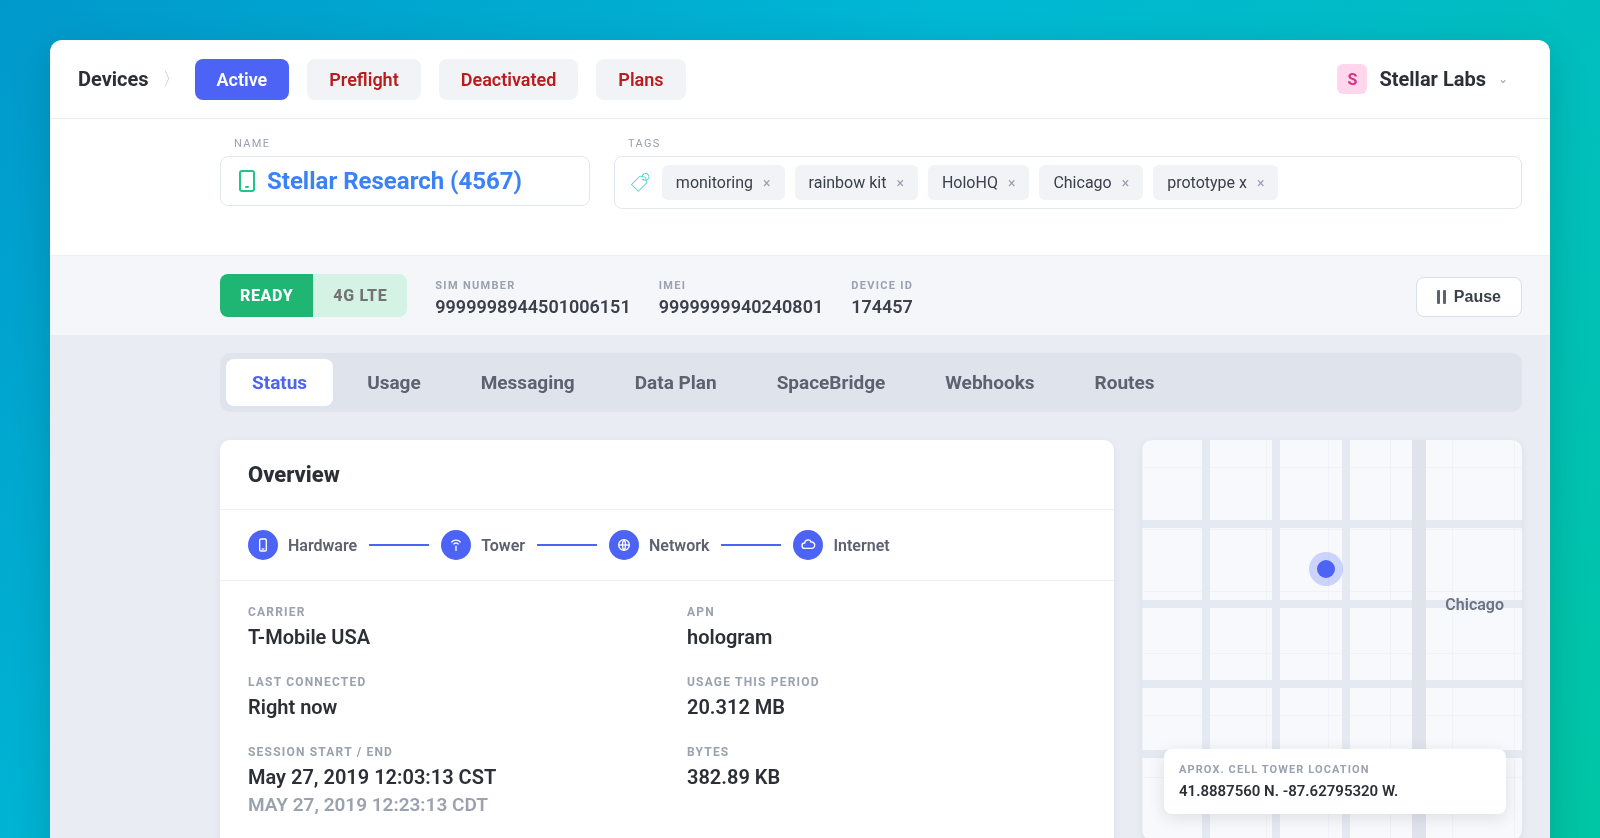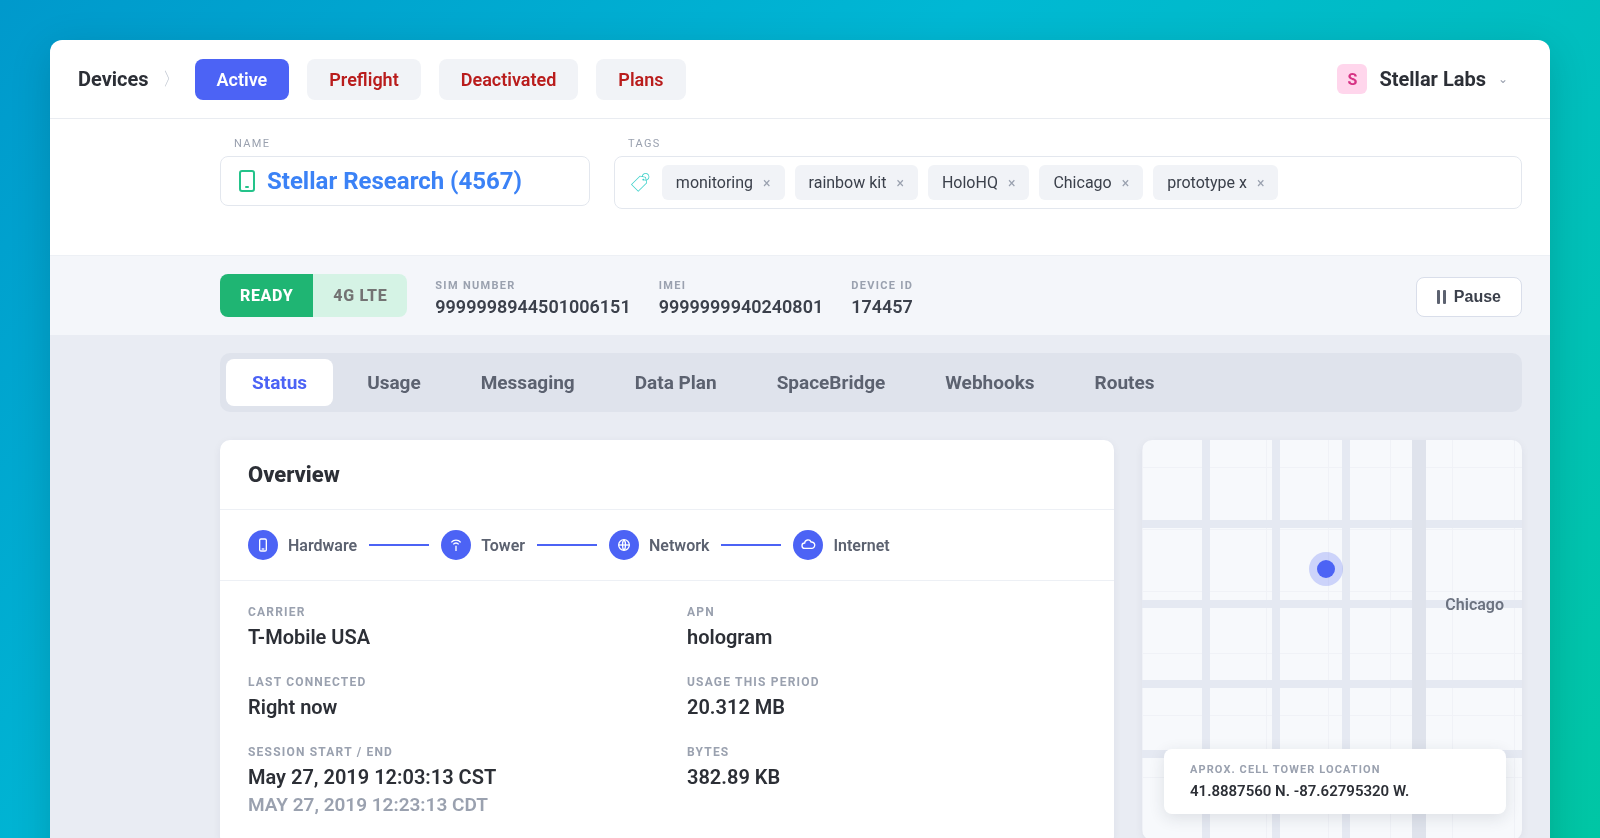--- a/index.html
+++ b/index.html
@@ -183,21 +183,21 @@
     position:absolute; width:18px; height:18px; border-radius:50%;
     background:#4c63f5; box-shadow: 0 0 0 8px rgba(76,99,245,0.25);
     top: 120px; left: 175px;
   }
   .map-city {
     position:absolute; font-size:16px; font-weight:600; color:#6b7280;
     top: 155px; right: 18px;
   }
   .map-badge {
     position:absolute; bottom: 26px; left: 22px; right: 16px;
-    background:#fff; border-radius:8px; padding: 14px 26px;
+    background:#fff; border-radius:8px; padding: 14px 15px;
     box-shadow: 0 4px 16px rgba(30,40,60,0.12);
   }
   .map-badge-title { font-size:11px; letter-spacing:0.1em; font-weight:700; color:#9aa1af; text-transform:uppercase; margin-bottom:6px;}
   .map-badge-coords { font-size:15px; font-weight:600; color:#2c2f36;}
 </style>
 </head>
 <body>
 
 <div class="window">
 

